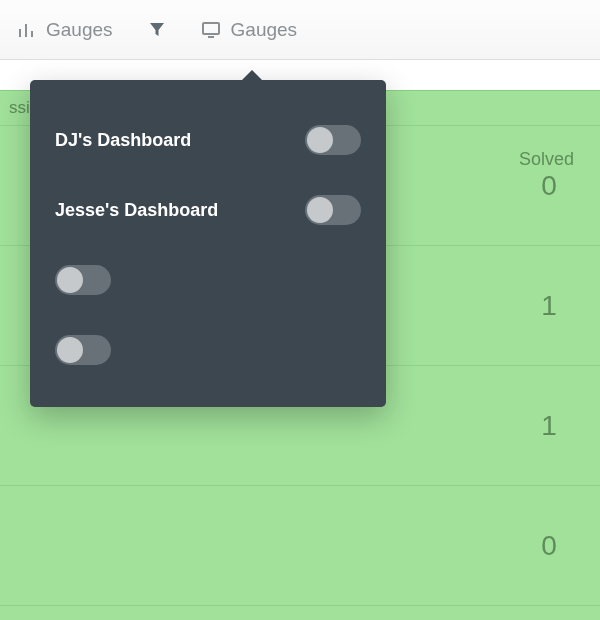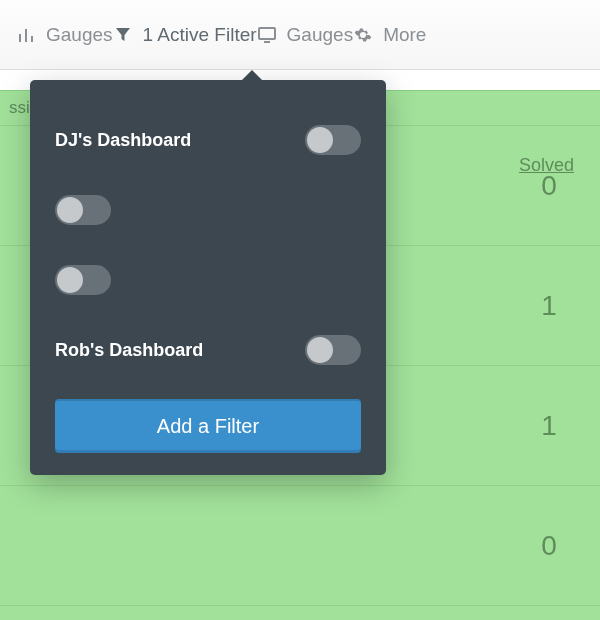--- a/index.html
+++ b/index.html
@@ -6,23 +6,24 @@
   body {
     font-family: -apple-system, BlinkMacSystemFont, "Segoe UI", Helvetica, Arial, sans-serif;
     width: 600px;
     height: 620px;
     background: #fff;
     overflow: hidden;
     position: relative;
   }
   
   .toolbar {
-    height: 70px;
-    display: flex;
-    align-items: center;
+    height: 60px;
+    display: flex;
+    align-items: center;
+    gap: 34px;
     padding: 0 16px;
     border-bottom: 1px solid #dedede;
     background: linear-gradient(#fdfdfd, #f6f6f6);
     color: #8a8f94;
     font-size: 19px;
   }
   .tb-item {
     display: flex;
     align-items: center;
     gap: 10px;
@@ -59,24 +60,23 @@
   .row {
     height: 120px;
     border-bottom: 1px solid #8ed487;
     display: flex;
     align-items: center;
   }
   .row .col-right { font-size: 28px; color: #5f8d5a; }
   .solved-label {
     position:absolute;
     right: 35px;
-    top: 64px;
+    top: 58px;
     font-size:18px;
     color:#5f8d5a;
-    text-decoration:underline;
   }
 
   
   .dropdown {
     position: absolute;
     top: 80px;
     left: 30px;
     width: 356px;
     background: #3c474f;
     border-radius: 5px;
@@ -153,39 +153,30 @@
       </svg>
     </span>
     <span>Gauges</span>
   </div>
   <div class="tb-item active">
     <span class="icon">
       <svg width="16" height="16" viewBox="0 0 16 16" fill="#5f6a72">
         <path d="M1 1h14l-5.5 7v6l-3-2V8z"></path>
       </svg>
     </span>
-    <span>1 Active Filter</span>
   </div>
   <div class="tb-item">
     <span class="icon">
       <svg width="18" height="16" viewBox="0 0 18 16" fill="none" stroke="#8a8f94" stroke-width="2">
         <rect x="1" y="1" width="16" height="11" rx="1"></rect>
           <line x1="6" y1="15" x2="12" y2="15"></line>
       </svg>
     </span>
     <span>Gauges</span>
   </div>
-  <div class="tb-item">
-    <span class="icon">
-      <svg width="18" height="18" viewBox="0 0 24 24" fill="#8a8f94">
-        <path d="M12 8a4 4 0 100 8 4 4 0 000-8zm9 4a7 7 0 01-.1 1.1l2.1 1.6-2 3.4-2.5-1a7 7 0 01-1.9 1.1l-.4 2.6h-4l-.4-2.6a7 7 0 01-1.9-1.1l-2.5 1-2-3.4 2.1-1.6A7 7 0 013 12a7 7 0 01.1-1.1L1 9.3l2-3.4 2.5 1A7 7 0 017.4 5.8L7.8 3.2h4l.4 2.6a7 7 0 011.9 1.1l2.5-1 2 3.4-2.1 1.6c.1.4.1.7.1 1.1z"></path>
-      </svg>
-    </span>
-    <span>More</span>
-  </div>
 </div>
 
 <div class="content">
   <div class="content-header">
     <div class="col-left">ssi</div>
   </div>
   <span class="solved-label">Solved</span>
   <div class="content-body">
     <div class="row">
       <div class="col-left"></div>
@@ -208,30 +199,29 @@
 
 <div class="dropdown">
   <div id="dd-list">
       <div class="dd-row">
         <span class="label">DJ's Dashboard</span>
         <div class="toggle">
           <div class="knob"></div>
         </div>
       </div>
       <div class="dd-row">
-        <div class="toggle">
-          <div class="knob"></div>
-        </div>
-      </div>
-      <div class="dd-row">
-        <div class="toggle">
-          <div class="knob"></div>
-        </div>
-      </div>
-      <div class="dd-row">
-        <span class="label">Rob's Dashboard</span>
-        <div class="toggle">
-          <div class="knob"></div>
-        </div>
-      </div>
-    </div>
-  <button class="add-btn">Add a Filter</button>
+        <span class="label">Jesse's Dashboard</span>
+        <div class="toggle">
+          <div class="knob"></div>
+        </div>
+      </div>
+      <div class="dd-row">
+        <div class="toggle">
+          <div class="knob"></div>
+        </div>
+      </div>
+      <div class="dd-row">
+        <div class="toggle">
+          <div class="knob"></div>
+        </div>
+      </div>
+    </div>
 </div>
 
 </body></html>

